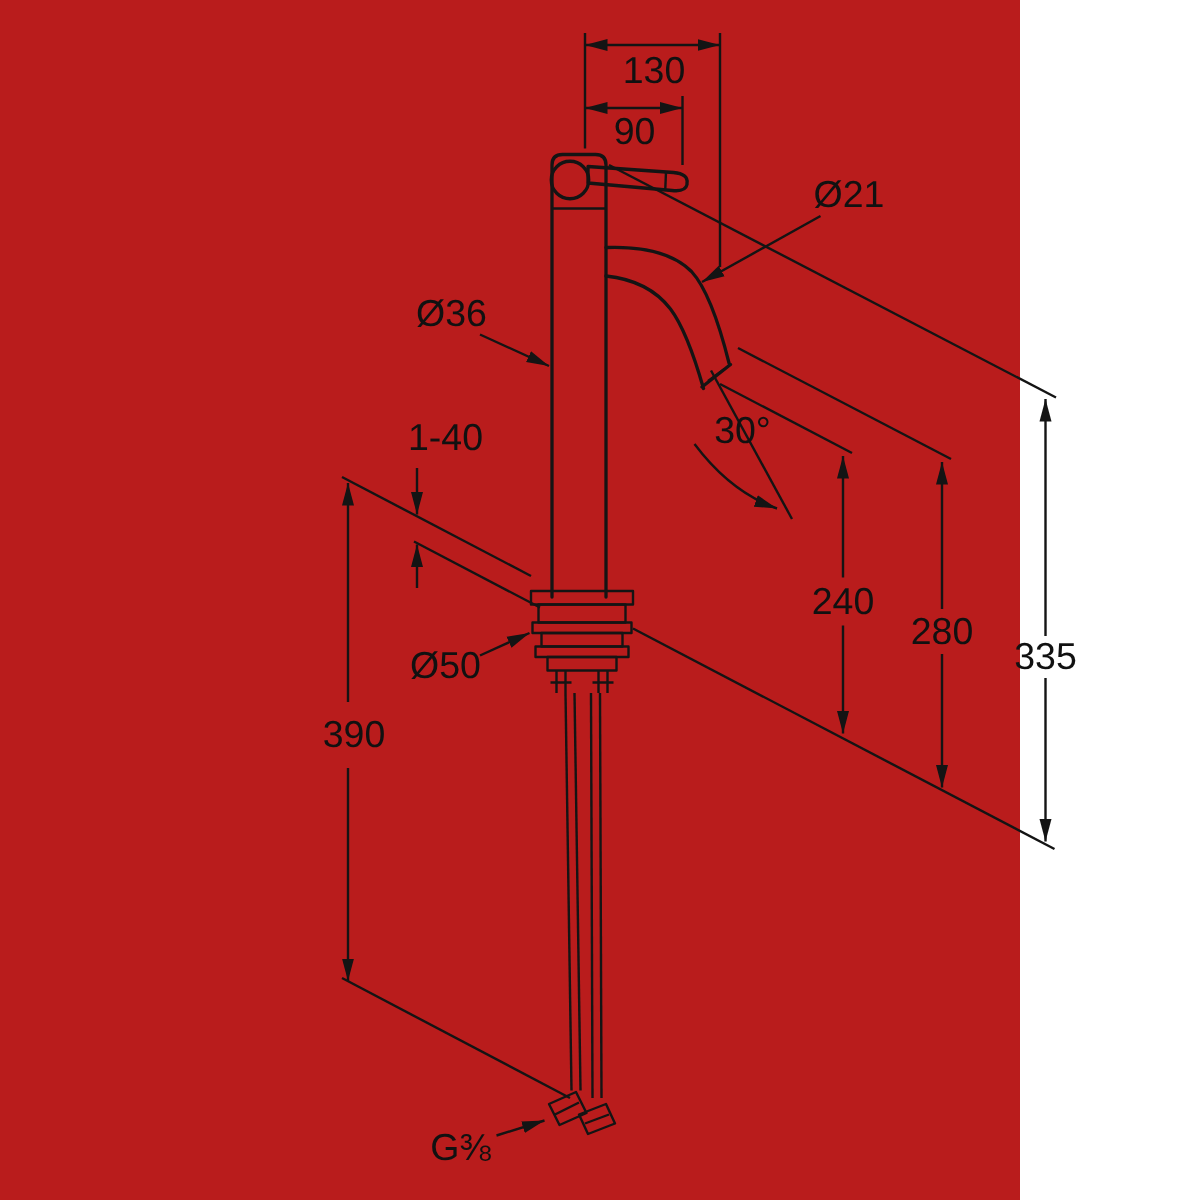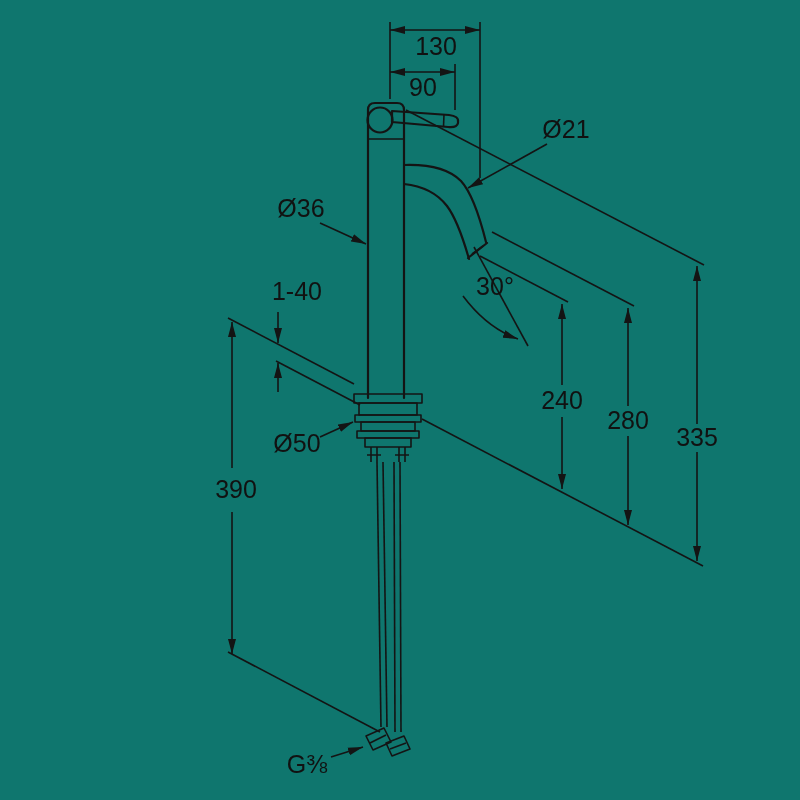--- a/index.html
+++ b/index.html
@@ -1,17 +1,17 @@
 <!DOCTYPE html>
 <html><head>
 <meta charset="utf-8">
 <style>
   html,body{margin:0;padding:0;}
   body{width:800px;height:800px;background:#ffffff;overflow:hidden;}
-  .canvas{position:relative;width:800px;height:800px;background:#0f766e;}
+  .canvas{position:relative;width:680px;height:800px;background:#b91c1c;}
   svg{display:block;}
   .outline{fill:none;stroke:#141414;stroke-width:2.2;stroke-linejoin:round;stroke-linecap:round;}
   .thin{fill:none;stroke:#141414;stroke-width:1.6;stroke-linejoin:round;stroke-linecap:butt;}
   .dim{fill:none;stroke:#141414;stroke-width:1.6;}
   .dim-text{font-family:"Liberation Sans","DejaVu Sans",sans-serif;font-size:25px;fill:#111;text-anchor:middle;}
 </style>
 </head>
 <body>
 
 <div class="canvas">

